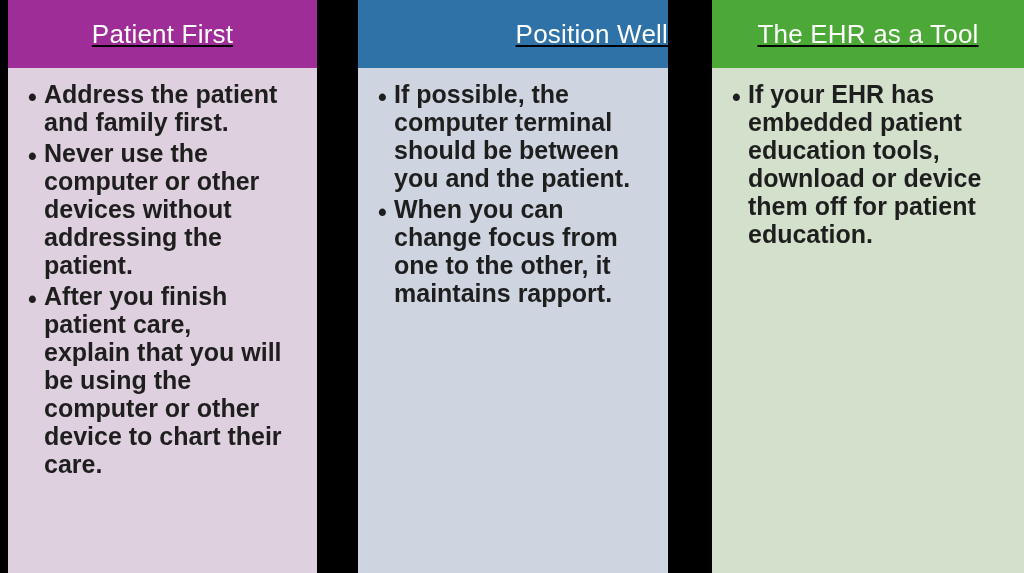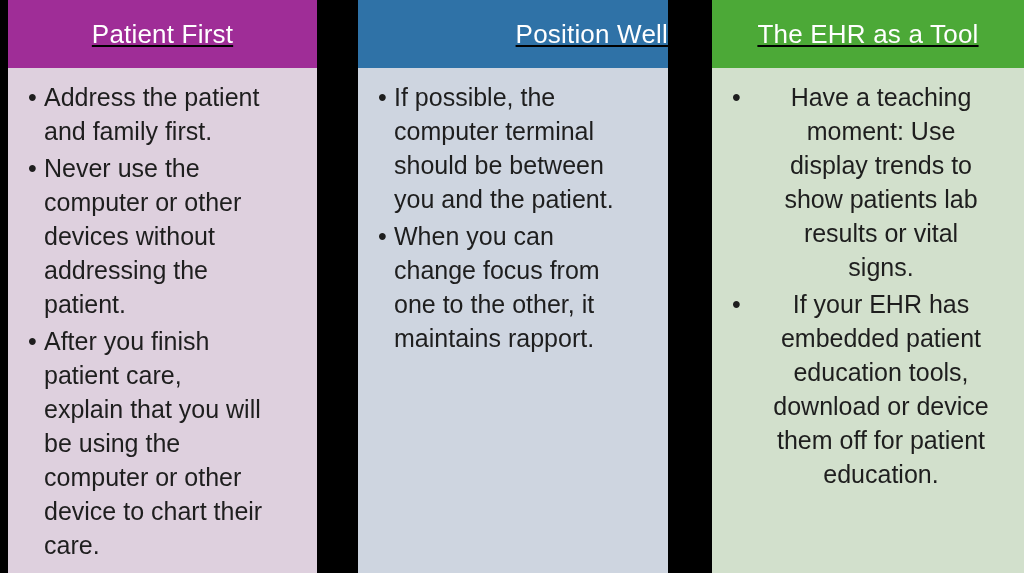--- a/index.html
+++ b/index.html
@@ -19,21 +19,21 @@
   }
   .column {
     position: absolute;
     top: 0;
     height: 573px;
     display: flex;
     flex-direction: column;
   }
   .col-0 { left: 8px;   width: 309px; }
   .col-1 { left: 358px; width: 310px; }
-  .col-2 { left: 712px; width: 312px; text-align: center; }
+  .col-2 { left: 712px; width: 312px; }
   .header {
     flex: 0 0 68px;
     height: 68px;
     display: flex;
     align-items: center;
     justify-content: center;
     text-decoration: underline;
   }
   .header .title {
     color: #FFFFFF;
@@ -51,22 +51,23 @@
     list-style: none;
     margin: 0;
     padding: 0;
   }
   ul.bullets li {
     position: relative;
     padding-left: 16px;
     margin: 0 0 3px 0;
     color: #1E1E1E;
     font-size: 25px;
-    line-height: 34px;
+    line-height: 28px;
     white-space: pre-line;
+    font-weight: bold;
   }
   ul.bullets li::before {
     content: "\2022";
     position: absolute;
     left: 0;
     top: 0;
     color: #1E1E1E;
     font-size: 25px;
     line-height: 34px;
   }
@@ -117,26 +118,20 @@
       </ul>
     </div>
   </div>
 
   <div class="column col-2">
     <div class="header" style="background: rgb(76, 169, 55);">
       <span class="title">The EHR as a Tool</span>
     </div>
     <div class="body" style="background: rgb(210, 224, 204);">
       <ul class="bullets">
-        <li>Have a teaching
-moment: Use
-display trends to
-show patients lab
-results or vital
-signs.</li>
         <li>If your EHR has
 embedded patient
 education tools,
 download or device
 them off for patient
 education.</li>
       </ul>
     </div>
   </div>
 

